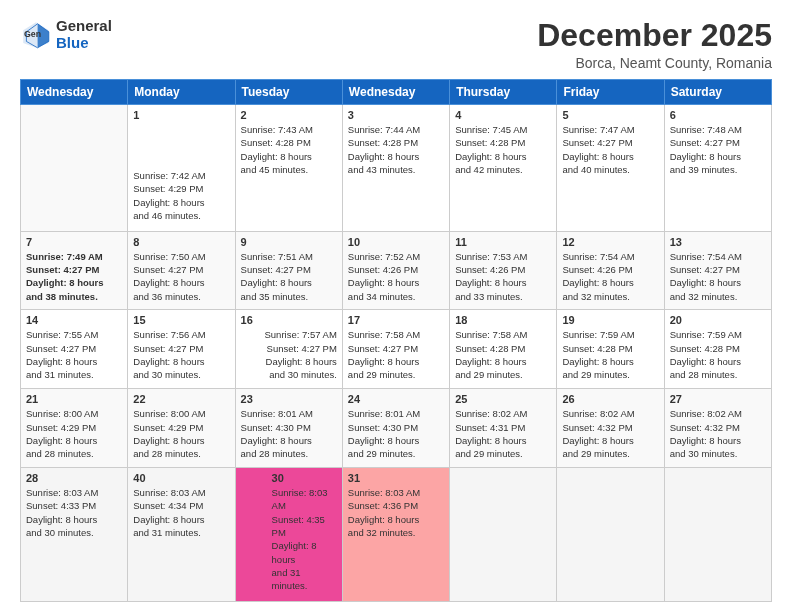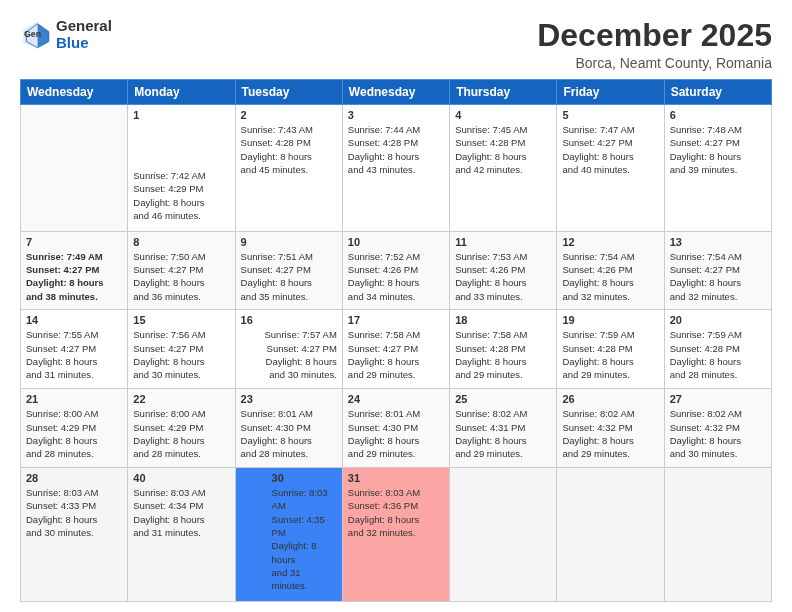--- a/index.html
+++ b/index.html
@@ -350,21 +350,21 @@
 Daylight: 8 hours
 and 30 minutes.</div>
           </td>
           <td style="background: rgb(245, 245, 245);">
             <span class="day-num">40</span>
             <div class="day-info" style="white-space: pre-line;">Sunrise: 8:03 AM
 Sunset: 4:34 PM
 Daylight: 8 hours
 and 31 minutes.</div>
           </td>
-          <td style="background: #3b82f6; padding-left: 36px;">
+          <td style="background: #ec4899; padding-left: 36px;">
             <span class="day-num">30</span>
             <div class="day-info" style="white-space: pre-line;">Sunrise: 8:03 AM
 Sunset: 4:35 PM
 Daylight: 8 hours
 and 31 minutes.</div>
           </td>
           <td style="background: #fca5a5;">
             <span class="day-num">31</span>
             <div class="day-info" style="white-space: pre-line;">Sunrise: 8:03 AM
 Sunset: 4:36 PM

